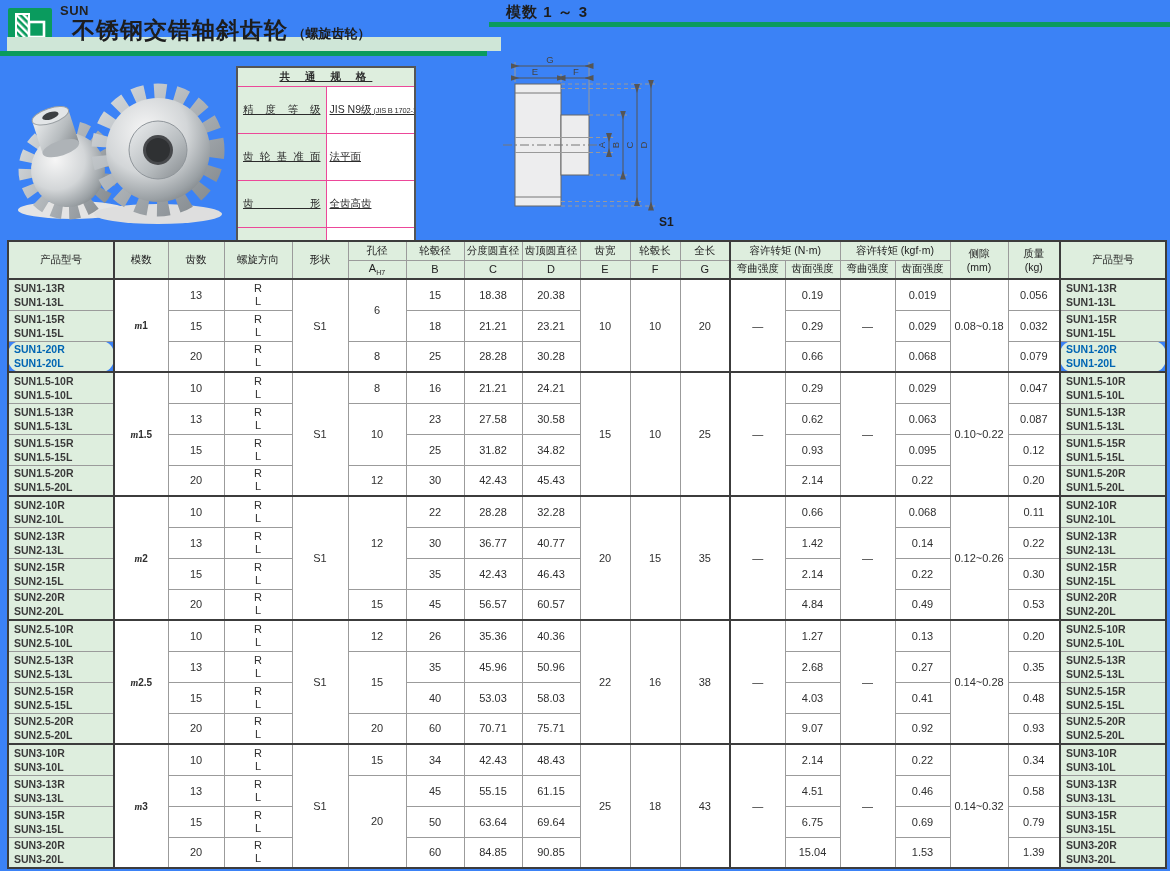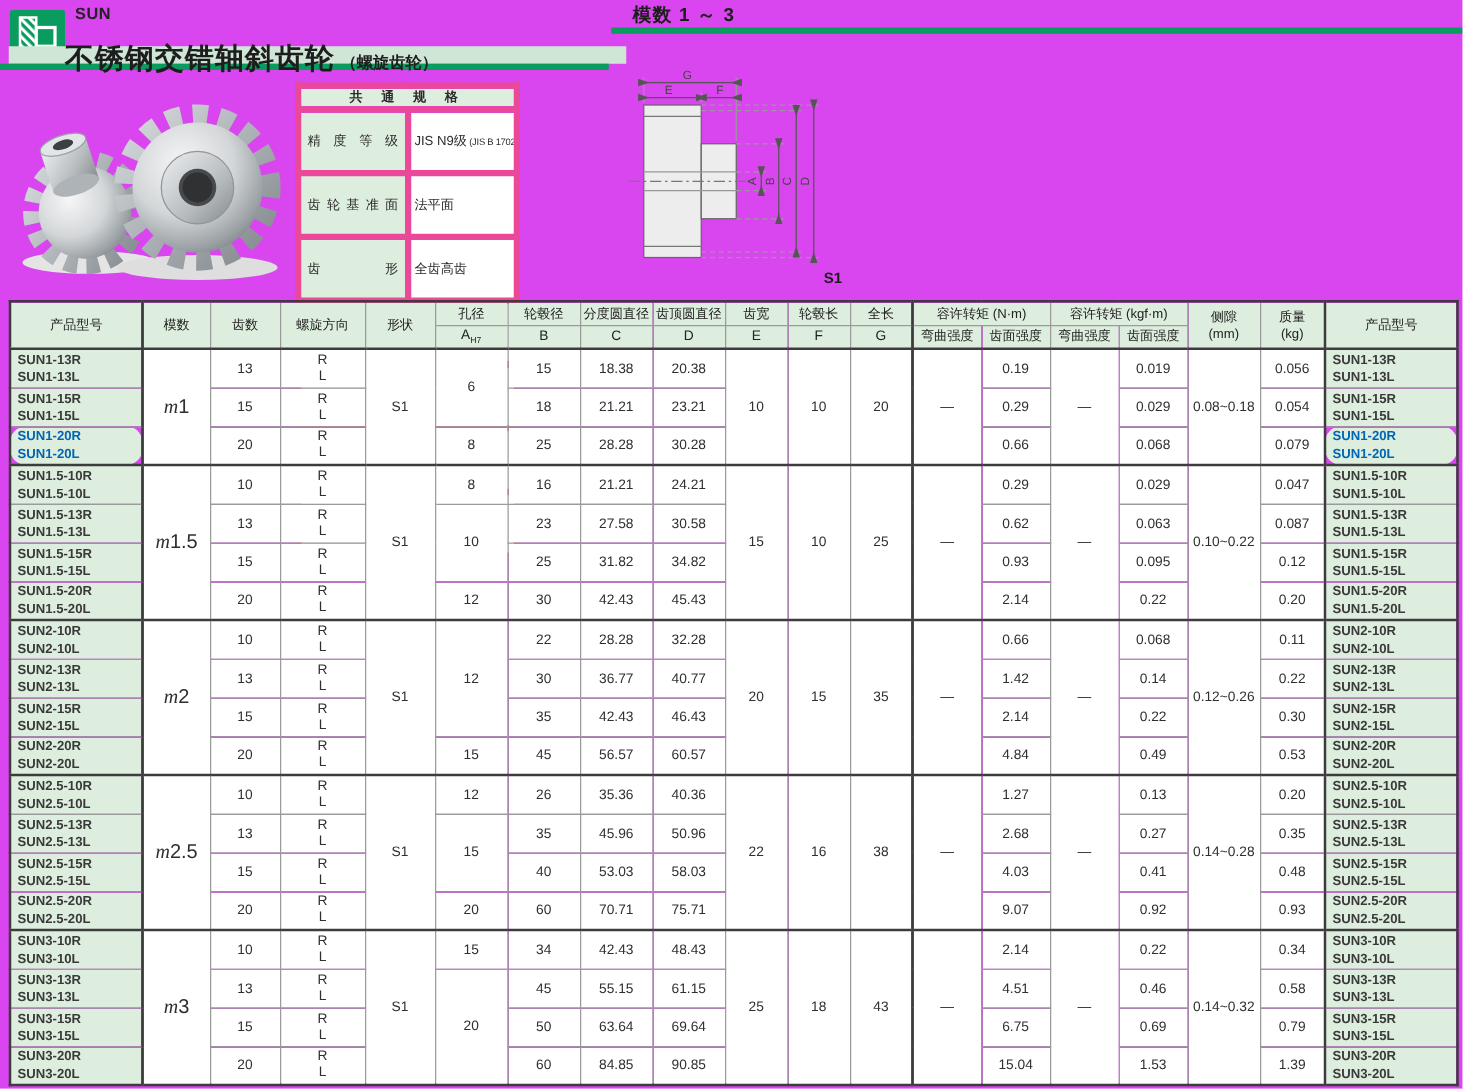--- a/index.html
+++ b/index.html
@@ -1,37 +1,37 @@
 <!DOCTYPE html>
 <html><head>
 <meta charset="utf-8">
 <style>
   * { margin:0; padding:0; box-sizing:border-box; }
   html,body { width:1170px; height:871px; background:#fff; overflow:hidden;
     font-family:"Liberation Sans","DejaVu Sans",sans-serif; color:#2b2b2b; }
-  .page { position:relative; width:1170px; height:871px; background:#d946ef; }
+  .page { position:relative; width:1170px; height:871px; background:#3b82f6; }
 
   
   .logo { position:absolute; left:8px; top:8px; width:44px; height:44px; }
   .series { position:absolute; left:60px; top:3px; font-size:13px; font-weight:bold; color:#222; letter-spacing:.5px; }
   .title-band { position:absolute; left:7px; top:37px; width:494px; height:14px; background:#cfe6d7; }
   .bar-left { position:absolute; left:0; top:51px; width:487px; height:5px; background:#0a9b5e; }
-  .title-row { position:absolute; left:52px; top:15px; white-space:nowrap;margin-top:16px; }
+  .title-row { position:absolute; left:72px; top:15px; white-space:nowrap; }
   .main-title { font-size:23px; font-weight:bold; color:#1d1d1d; letter-spacing:1px; }
   .sub-title { font-size:13px; font-weight:bold; color:#1d1d1d; }
   .module-range { position:absolute; left:506px; top:3px; font-size:15px; font-weight:bold; color:#1d1d1d; letter-spacing:1px;text-align:center; }
   .bar-right { position:absolute; left:489px; top:22px; width:681px; height:5px; background:#0a9b5e; }
 
   
   .photo { position:absolute; left:6px; top:60px; width:226px; height:172px; }
 
   
   .spec { position:absolute; left:236px; top:66px; width:180px; border-collapse:collapse;
     border:2px solid #555; table-layout:fixed; }
-  .spec th, .spec td { border:5px solid #ec4899; font-size:10.5px; height:19px; overflow:hidden; white-space:nowrap; }
+  .spec th, .spec td { border:1px solid #ec4899; font-size:10.5px; height:19px; overflow:hidden; white-space:nowrap;text-decoration:underline; }
   .spec thead th { background:#deeede; font-weight:bold; letter-spacing:6px; text-align:center; }
   .spec .sl { background:#deeede; width:70px; padding:16px 5px; text-align:justify; text-align-last:justify; }
   .spec .sv { background:#fff; padding:0 3px; }
   .spec .note { font-size:7.5px; letter-spacing:-0.2px; }
 
   
   .drawing { position:absolute; left:476px; top:54px; width:214px; height:184px; }
 
   
   table.main { position:absolute; left:7px; top:240px; width:1156px; border-collapse:collapse;
@@ -42,21 +42,21 @@
   .main thead th { background:#deeede; font-size:10.5px; font-weight:normal; color:#222; }
   .main thead th.group { font-weight:normal; }
   .main thead tr.h2 th, .main thead th[rowspan] { border-bottom:2px solid #3c3c3c; }
   .main tbody tr { height:31px; }
   .main tbody td { font-size:11px; color:#2f2f2f; background:#fff; }
   .main .thick-r { border-right:2px solid #3c3c3c; }
   .main tbody tr.group-start > td { border-top:2px solid #3c3c3c; }
   .main .c-prod { background:#deeede; text-align:left; padding-left:5px; font-weight:bold;
     font-size:10.5px; color:#3a3a3a; line-height:14px; }
   .main .c-prod.hl { color:#0065b3;border-radius:13px; }
-  .main .c-mod { font-size:16px; font-weight:normal; }
+  .main .c-mod { font-size:10px; font-weight:bold; }
   .main .c-mod i { font-family:"Liberation Serif","DejaVu Serif",serif; }
   .main .c-helix { line-height:13px; font-size:11px; }
   .main sub.tol { font-size:7px; }
   .main thead .sym { font-size:11px; }
 </style>
 </head>
 <body>
 
 <div class="page">
 
@@ -309,21 +309,21 @@
           <td class="c-num">15</td>
           <td class="c-helix">
             <div>R</div>
             <div>L</div>
           </td>
           <td class="c-num">18</td>
           <td class="c-num">21.21</td>
           <td class="c-num">23.21</td>
           <td class="c-num">0.29</td>
           <td class="c-num">0.029</td>
-          <td class="c-num thick-r">0.054</td>
+          <td class="c-num thick-r">0.032</td>
           <td class="c-prod">
             <div>SUN1-15R</div>
             <div>SUN1-15L</div>
           </td>
         </tr>
         <tr>
           <td class="c-prod hl thick-r">
             <div>SUN1-20R</div>
             <div>SUN1-20L</div>
           </td>

